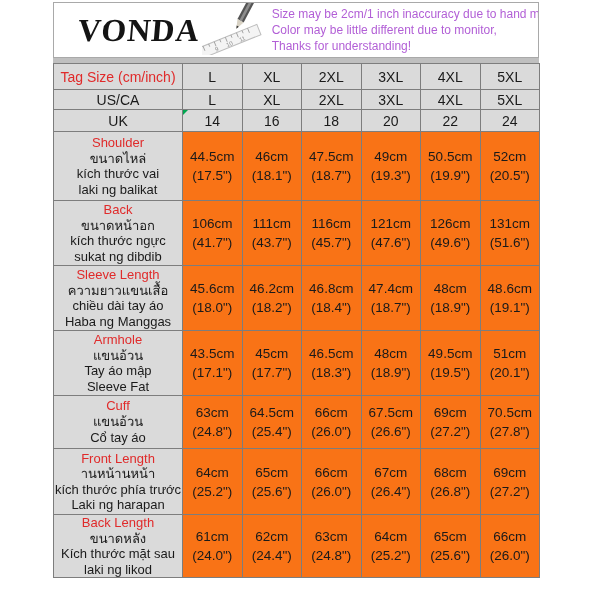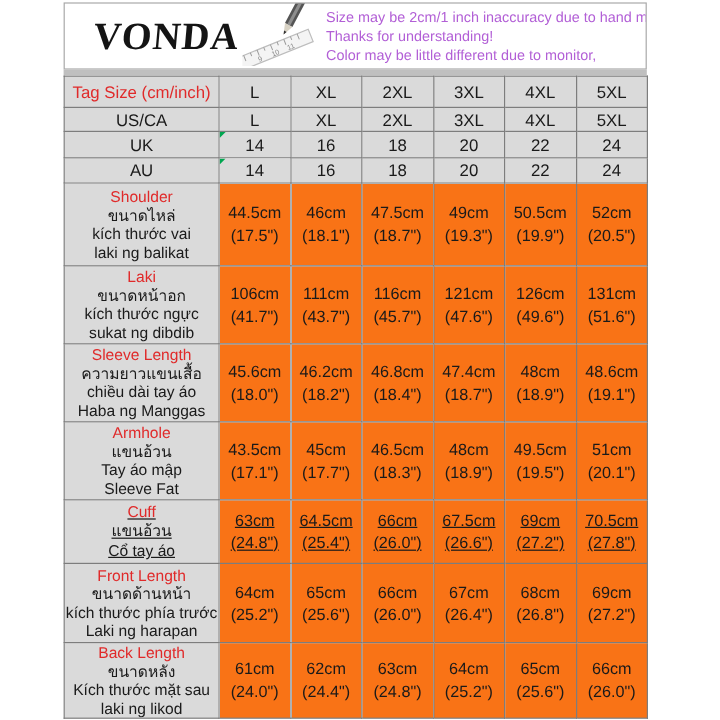--- a/index.html
+++ b/index.html
@@ -57,21 +57,21 @@
   tr.mrow td.lbl { background:#dadada;margin-left:28px; }
   tr.mrow td.lbl div { line-height:15.5px; font-size:13px; }
   tr.mrow td .v { line-height:19px; }
 
   .red { color:#e02a2a; }
 
   tr.r-shoulder { height:69px; }
   tr.r-bust     { height:65px; }
   tr.r-sleeve   { height:65px;padding-left:21px; }
   tr.r-armhole  { height:65px; }
-  tr.r-cuff     { height:53px;text-decoration:underline; }
+  tr.r-cuff     { height:53px; }
   tr.r-cuff td.lbl div { line-height:16px; }
   tr.r-front    { height:66px;padding-left:23px; }
   tr.r-back     { height:61px;padding-left:48px; }
 
   td.cm-cell { position:relative; }
   .tri {
     position:absolute; top:0; left:0; width:0; height:0;
     border-top:5px solid #00a650; border-right:5px solid transparent;
   }
 </style>
@@ -104,22 +104,22 @@
       <g transform="rotate(28 40 16)">
         <rect x="37" y="-14" width="7" height="34" fill="#555555"></rect>
         <rect x="39.2" y="-14" width="2.6" height="34" fill="#8e8e8e"></rect>
         <polygon points="37,20 44,20 40.5,29" fill="#d8d2c4"></polygon>
         <polygon points="39.3,26 41.7,26 40.5,29" fill="#333333"></polygon>
       </g>
     </svg>
 
     <div class="notes">
       <div>Size may be 2cm/1 inch inaccuracy due to hand measure,</div>
+      <div>Color may be little different due to monitor,</div>
       <div>Thanks for understanding!</div>
-      <div>Color may be little different due to monitor,</div>
     </div>
 
   </div>
 
   <div class="gapband"></div>
 
   <table class="size-chart">
     <colgroup>
       <col class="c-label">
       <col class="c-size">
@@ -154,29 +154,20 @@
       <tr class="hdr hdr3">
         <td>UK</td>
         <td class="cm-cell"><span class="tri"></span><span>14</span></td>
         <td>16</td>
         <td>18</td>
         <td>20</td>
         <td>22</td>
         <td>24</td>
       </tr>
 
-      <tr class="hdr hdr4">
-        <td>AU</td>
-        <td class="cm-cell"><span class="tri"></span><span>14</span></td>
-        <td>16</td>
-        <td>18</td>
-        <td>20</td>
-        <td>22</td>
-        <td>24</td>
-      </tr>
 
       <tr class="mrow r-shoulder">
         <td class="lbl">
           <div class="red">Shoulder</div>
           <div>ขนาดไหล่</div>
           <div>kích thước vai</div>
           <div>laki ng balikat</div>
         </td>
         <td>
             <div class="v">44.5cm</div>
@@ -199,21 +190,21 @@
             <div class="v">(19.9")</div>
           </td>
         <td>
             <div class="v">52cm</div>
             <div class="v">(20.5")</div>
           </td>
       </tr>
 
       <tr class="mrow r-bust">
         <td class="lbl">
-          <div class="red">Laki</div>
+          <div class="red">Back</div>
           <div>ขนาดหน้าอก</div>
           <div>kích thước ngực</div>
           <div>sukat ng dibdib</div>
         </td>
         <td>
             <div class="v">106cm</div>
             <div class="v">(41.7")</div>
           </td>
         <td>
             <div class="v">111cm</div>
@@ -331,21 +322,21 @@
           </td>
         <td>
             <div class="v">70.5cm</div>
             <div class="v">(27.8")</div>
           </td>
       </tr>
 
       <tr class="mrow r-front">
         <td class="lbl">
           <div class="red">Front Length</div>
-          <div>ขนาดด้านหน้า</div>
+          <div>านหน้านหน้า</div>
           <div>kích thước phía trước</div>
           <div>Laki ng harapan</div>
         </td>
         <td>
             <div class="v">64cm</div>
             <div class="v">(25.2")</div>
           </td>
         <td>
             <div class="v">65cm</div>
             <div class="v">(25.6")</div>

